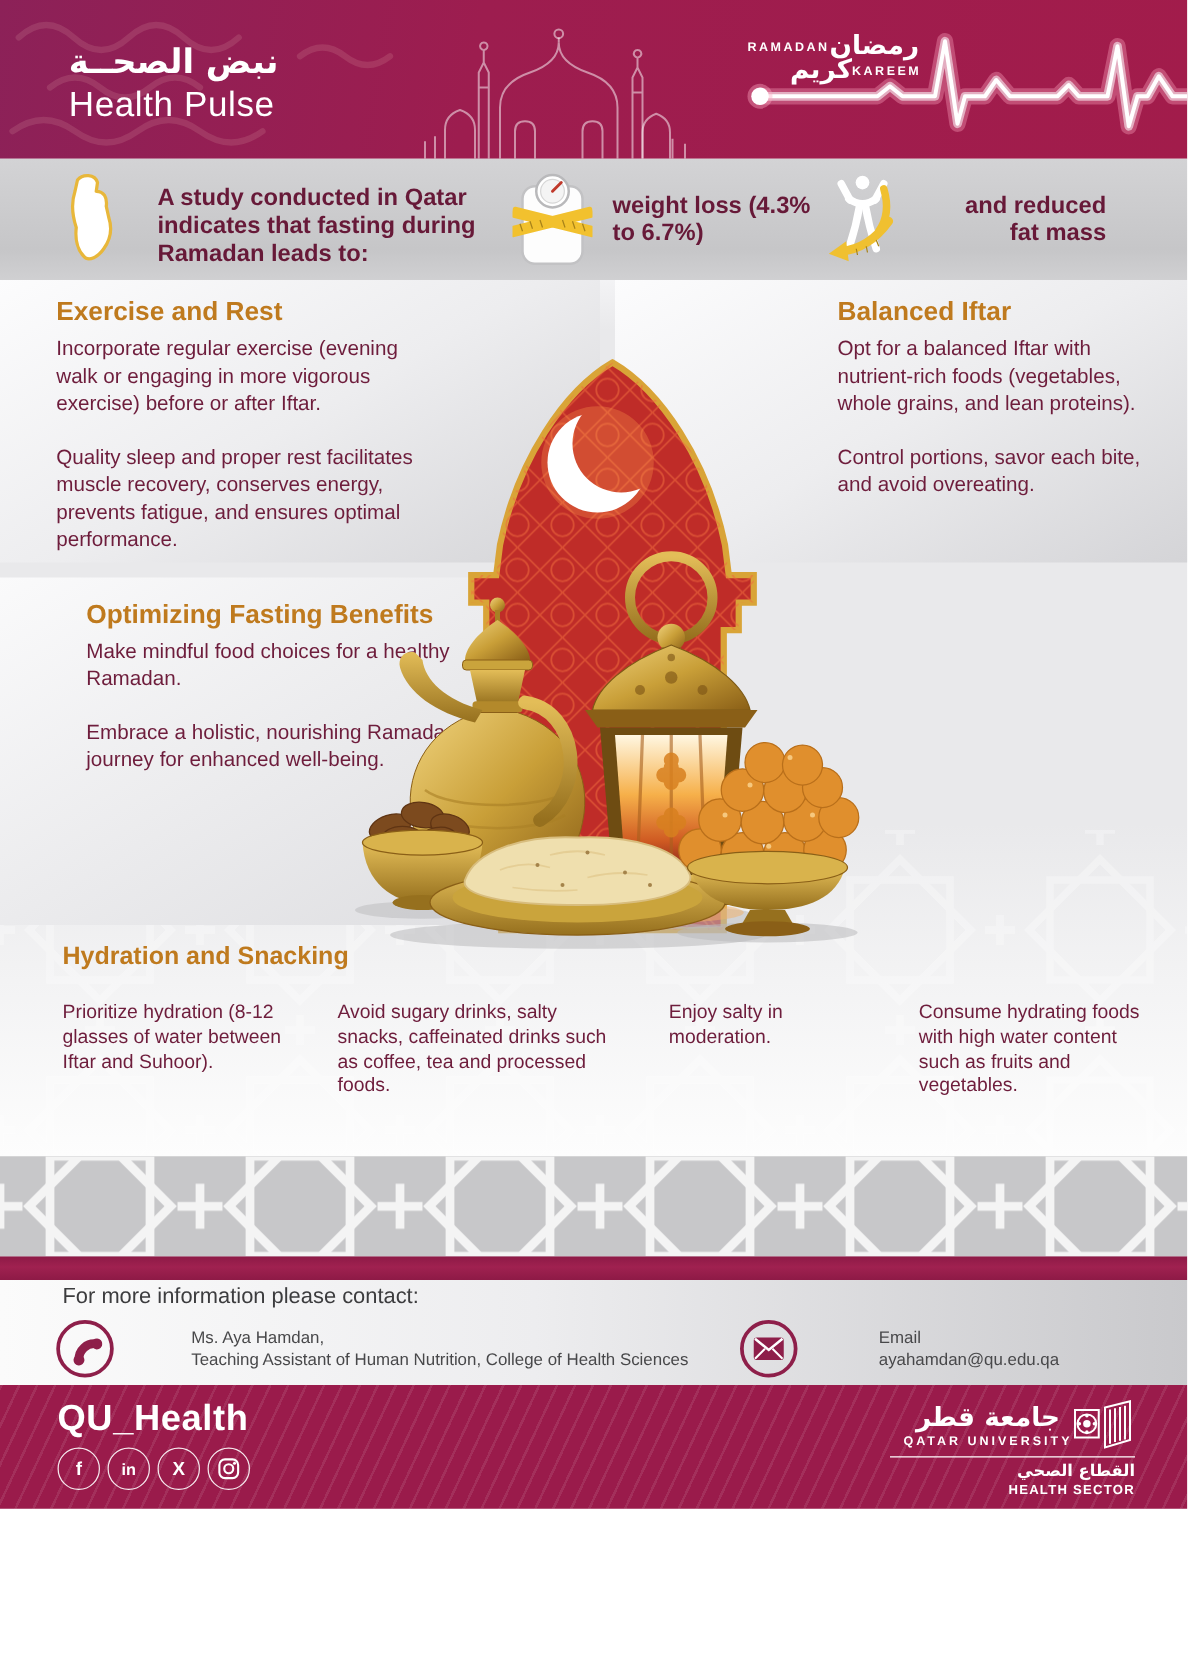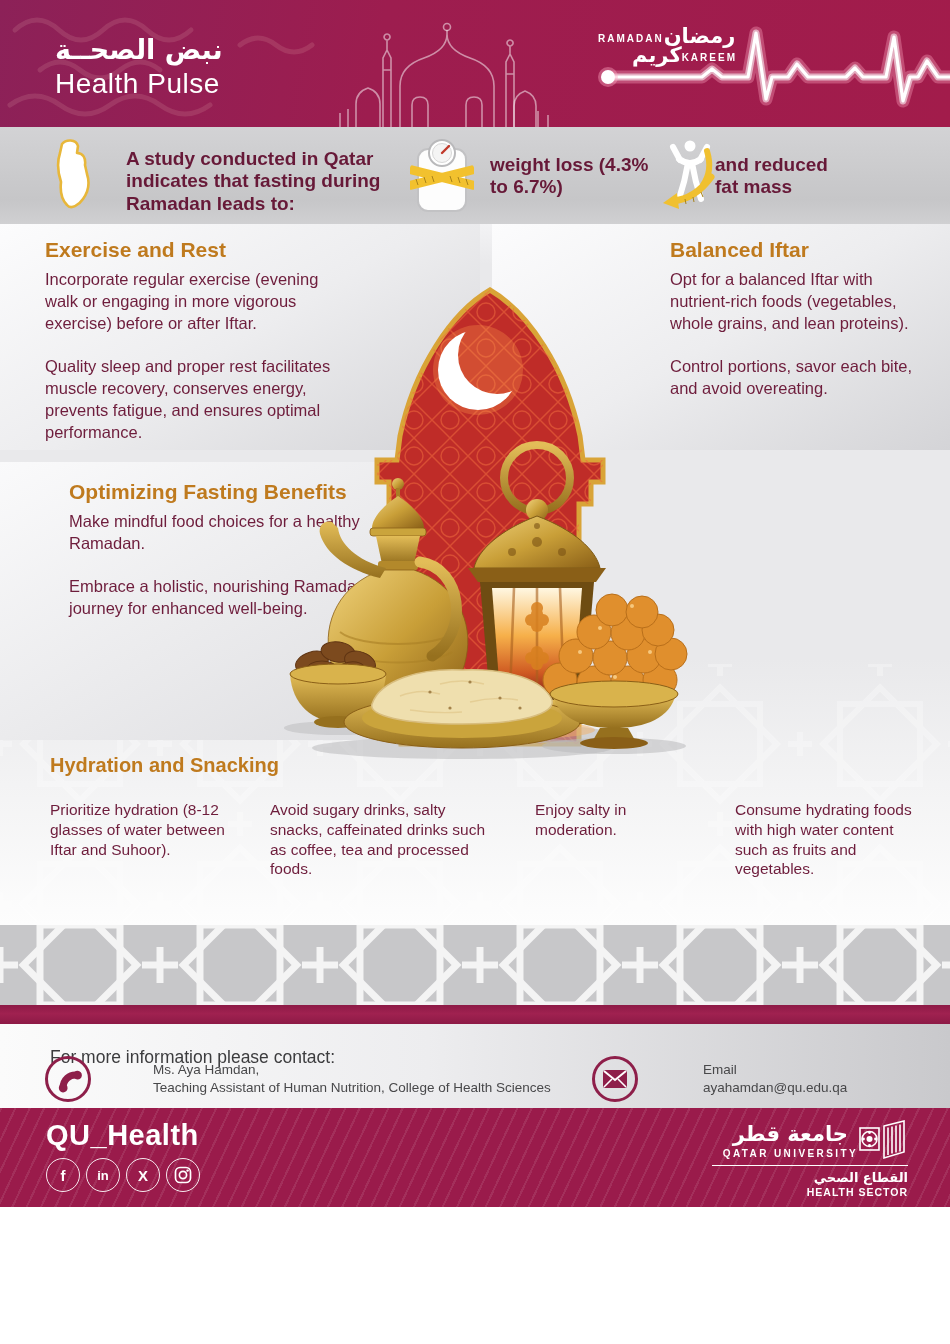--- a/index.html
+++ b/index.html
@@ -38,21 +38,21 @@
   }
 
   
   .study {
     position:relative; height:97px;
     background:linear-gradient(180deg,#d3d3d5 0%,#c6c6c8 75%,#d0d0d2 100%);
   }
   .study-txt { position:absolute; color:#671938; font-weight:bold; font-size:19px; line-height:1.18; }
   .study-intro { left:82px; top:21px; width:270px;margin-left:44px; }
   .study-wl   { left:490px; top:27px; width:175px; }
-  .study-rf   { left:715px; top:27px; width:140px; }
+  .study-rf   { left:745px; top:27px; width:140px;text-align:right; }
   .study .icn { position:absolute; }
 
   
   .panels {
     position:relative; height:701px;
     background:linear-gradient(180deg,#f3f3f5 0%,#e9e9eb 40px,#e9e9eb 62%,#f3f3f4 80%,#fdfdfd 100%);
   }
   .panel {
     position:absolute;
     background:linear-gradient(150deg,#fcfcfd 0%,#ededef 50%,#d4d4d7 100%);
@@ -90,21 +90,21 @@
   .maroon-stripe {
     height:19px;
     background:linear-gradient(180deg,#8d1a46 0%,#a02150 45%,#8d1a46 100%);
   }
 
   
   .contact {
     position:relative; height:84px;
     background:linear-gradient(90deg,#fbfbfb 0%,#ededef 45%,#c9c9cc 100%);
   }
-  .contact-head { position:absolute; left:50px; top:23px; font-size:17.5px; color:#3c3c3e; }
+  .contact-head { position:absolute; left:50px; top:2px; font-size:17.5px; color:#3c3c3e; }
   .cir { position:absolute; width:46px; height:46px; border-radius:50%;
          border:3.5px solid #8e1f4a; display:flex; align-items:center; justify-content:center; }
   .cir.phone { left:45px; top:32px; }
   .cir.mail  { left:592px; top:32px; }
   .c-txt { position:absolute; font-size:13.5px; color:#48484a; line-height:1.35;margin-left:48px; }
   .c-person { left:105px; top:37px; }
   .c-email  { left:655px; top:37px; }
 
   
   .ftr { position:relative; height:99px; background:#9a1b4b; overflow:hidden; }

